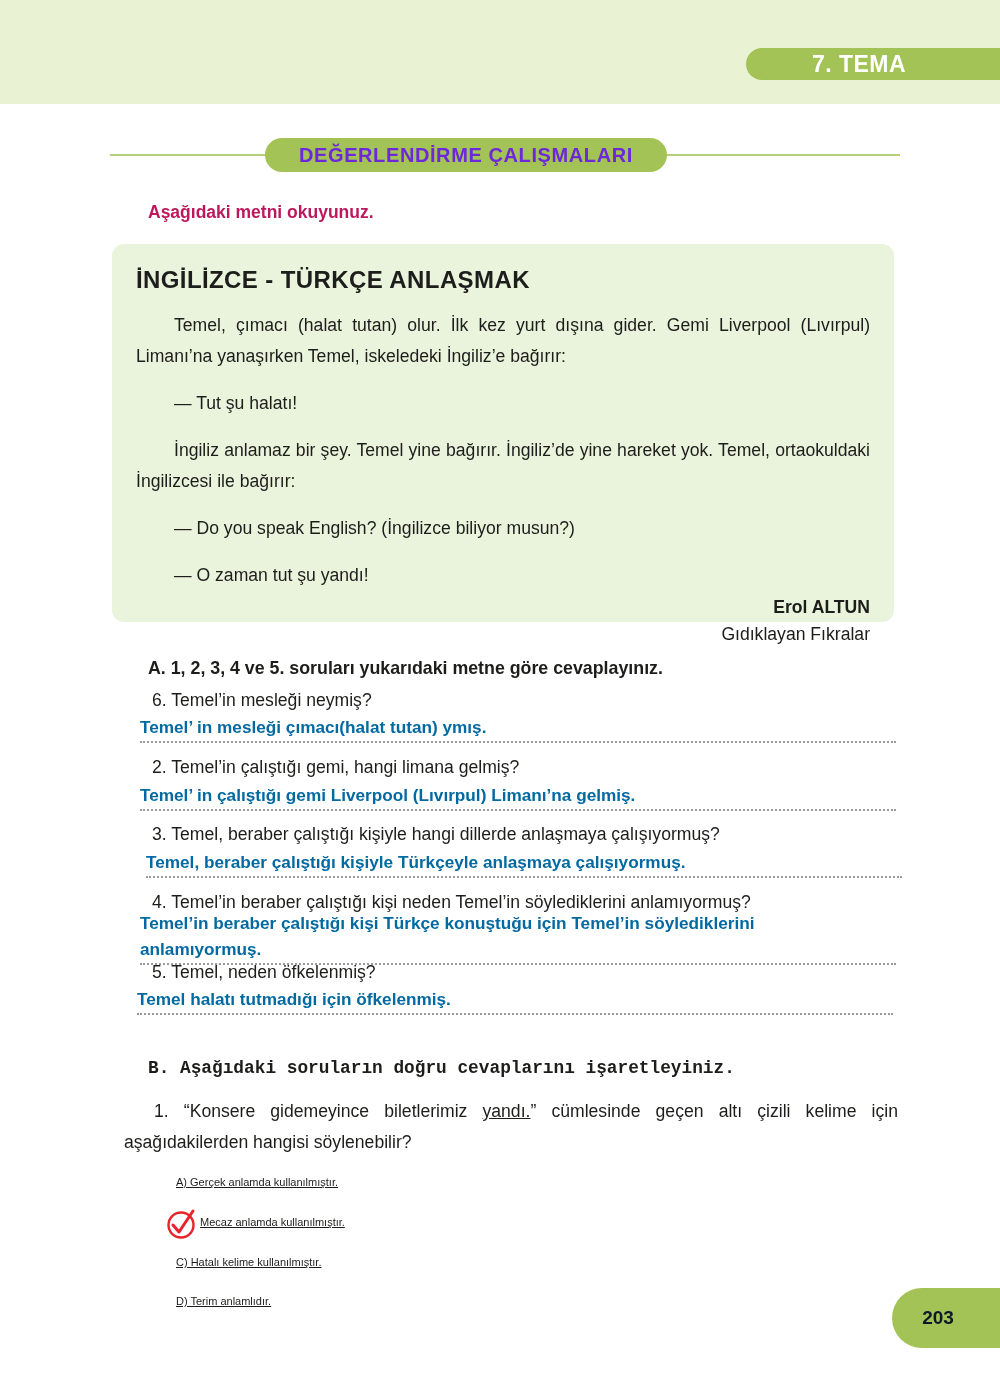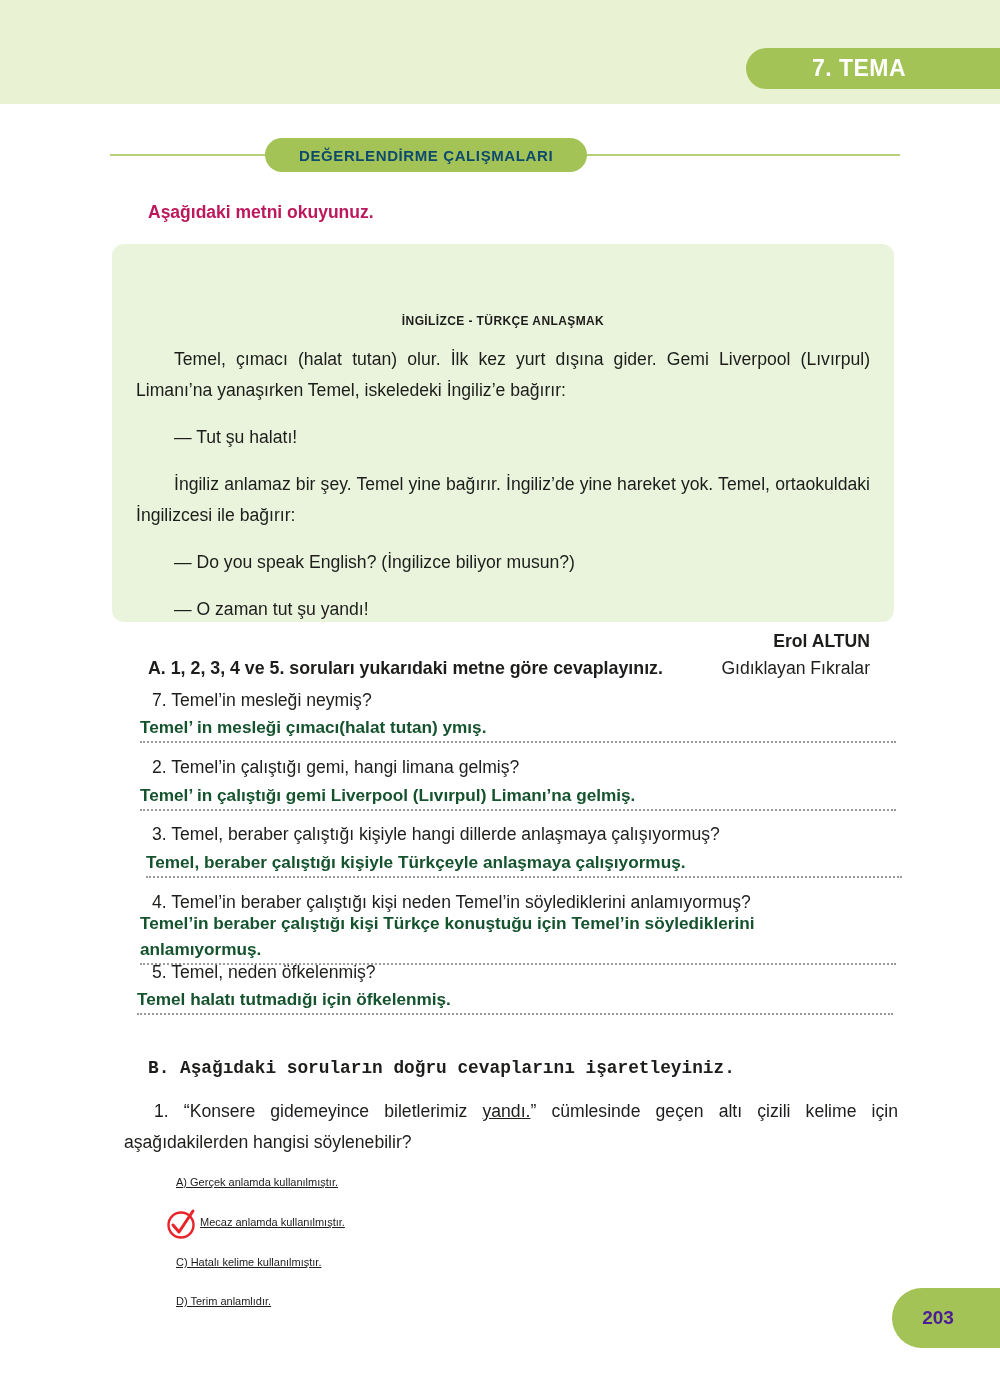--- a/index.html
+++ b/index.html
@@ -17,21 +17,21 @@
   
   .top-band {
     position: absolute;
     left: 0; top: 0;
     width: 1000px; height: 104px;
     background: #eaf2d4;
   }
   .theme-tab {
     position: absolute;
     right: 0; top: 48px;
-    width: 254px; height: 41px;
+    width: 254px; height: 32px;
     background: #a3c356;
     border-radius: 23px 0 0 23px;
     color: #ffffff;
     font-size: 23px;
     font-weight: bold;
     letter-spacing: .5px;
     display: flex;
     align-items: center;
     justify-content: center;
     padding-right: 28px;
@@ -49,22 +49,22 @@
     width: 790px; height: 2px;
     background: #b8cf79;
   }
   .heading-pill {
     position: absolute;
     left: 155px; top: 0;
     height: 34px;
     padding: 0 34px;
     background: #a3c356;
     border-radius: 17px;
-    color: #0c4a6e;
-    font-size: 15px;
+    color: #6d28d9;
+    font-size: 20px;
     font-weight: bold;
     letter-spacing: .6px;
     display: flex;
     align-items: center;
     white-space: nowrap;
   }
 
   
   .instr {
     position: absolute;
@@ -77,26 +77,25 @@
   
   .read-box {
     position: absolute;
     left: 112px; top: 244px;
     width: 782px; height: 378px;
     background: #eaf4dc;
     border-radius: 12px;
     padding: 22px 24px 18px 24px;
   }
   .read-title {
-    text-align: center;
-    font-size: 12px;
+    text-align: left;
+    font-size: 24px;
     font-weight: bold;
     letter-spacing: .4px;
     margin-bottom: 14px;
-    margin-top: 48px;
   }
   .read-p {
     font-size: 17.6px;
     line-height: 31px;
     text-align: justify;
     margin: 16px 0 2px 0;
   }
   .read-p.indent { text-indent: 38px; }
   .read-p.dash { text-indent: 38px; }
   .sig {
@@ -125,21 +124,21 @@
     left: 152px;
   }
 
   
   .ans {
     position: absolute;
     left: 140px;
     width: 756px;
     font-size: 17.2px;
     font-weight: bold;
-    color: #14532d;
+    color: #0369a1;
     border-bottom: 2px dotted #9a9a9a;
     padding-bottom: 2px;
     line-height: 23px;
   }
   .ans.two-line {
     border-bottom: none;
   }
 
   #q1 { top: 690px; }
   #a1 { top: 716px; }
@@ -190,21 +189,21 @@
   }
   .check-mark svg { display: block; }
 
   
   .page-tab {
     position: absolute;
     right: 0; bottom: 42px;
     width: 108px; height: 60px;
     background: #a3c356;
     border-radius: 30px 0 0 30px;
-    color: #4c1d95;
+    color: #0f172a;
     font-size: 19px;
     font-weight: bold;
     display: flex;
     align-items: center;
     justify-content: center;
     padding-right: 16px;
   }
 </style>
 </head>
 <body>
@@ -229,21 +228,21 @@
   <p class="read-p dash">— Tut şu halatı!</p>
   <p class="read-p indent">İngiliz anlamaz bir şey. Temel yine bağırır. İngiliz’de yine hareket yok. Temel, ortaokuldaki İngilizcesi ile bağırır:</p>
   <p class="read-p dash">— Do you speak English? (İngilizce biliyor musun?)</p>
   <p class="read-p dash">— O zaman tut şu yandı!</p>
   <div class="sig">Erol ALTUN</div>
   <div class="sig-src">Gıdıklayan Fıkralar</div>
 </div>
 
 <div class="sec-a-title">A. 1, 2, 3, 4 ve 5. soruları yukarıdaki metne göre cevaplayınız.</div>
 
-<div class="q" id="q1">7. Temel’in mesleği neymiş?</div>
+<div class="q" id="q1">6. Temel’in mesleği neymiş?</div>
 <div class="ans" id="a1">Temel’ in mesleği çımacı(halat tutan) ymış.</div>
 
 <div class="q" id="q2">2. Temel’in çalıştığı gemi, hangi limana gelmiş?</div>
 <div class="ans" id="a2">Temel’ in çalıştığı gemi Liverpool (Lıvırpul) Limanı’na gelmiş.</div>
 
 <div class="q" id="q3">3. Temel, beraber çalıştığı kişiyle hangi dillerde anlaşmaya çalışıyormuş?</div>
 <div class="ans" id="a3">Temel, beraber çalıştığı kişiyle Türkçeyle anlaşmaya çalışıyormuş.</div>
 
 <div class="q" id="q4">4. Temel’in beraber çalıştığı kişi neden Temel’in söylediklerini anlamıyormuş?</div>
 <div class="ans two-line" id="a4">Temel’in beraber çalıştığı kişi Türkçe konuştuğu için Temel’in söylediklerini</div>

